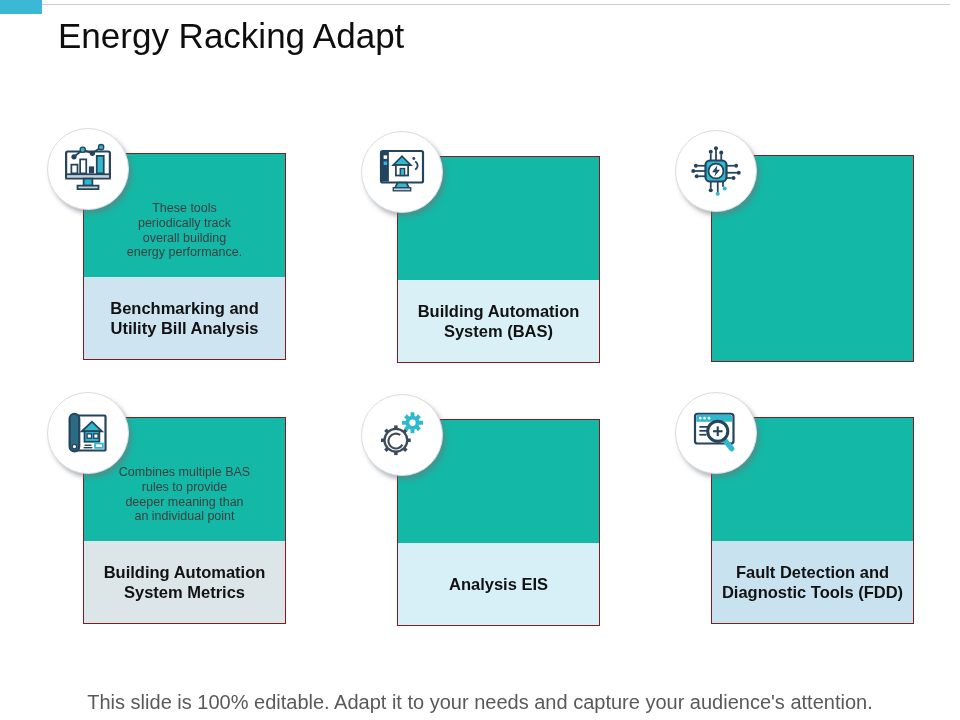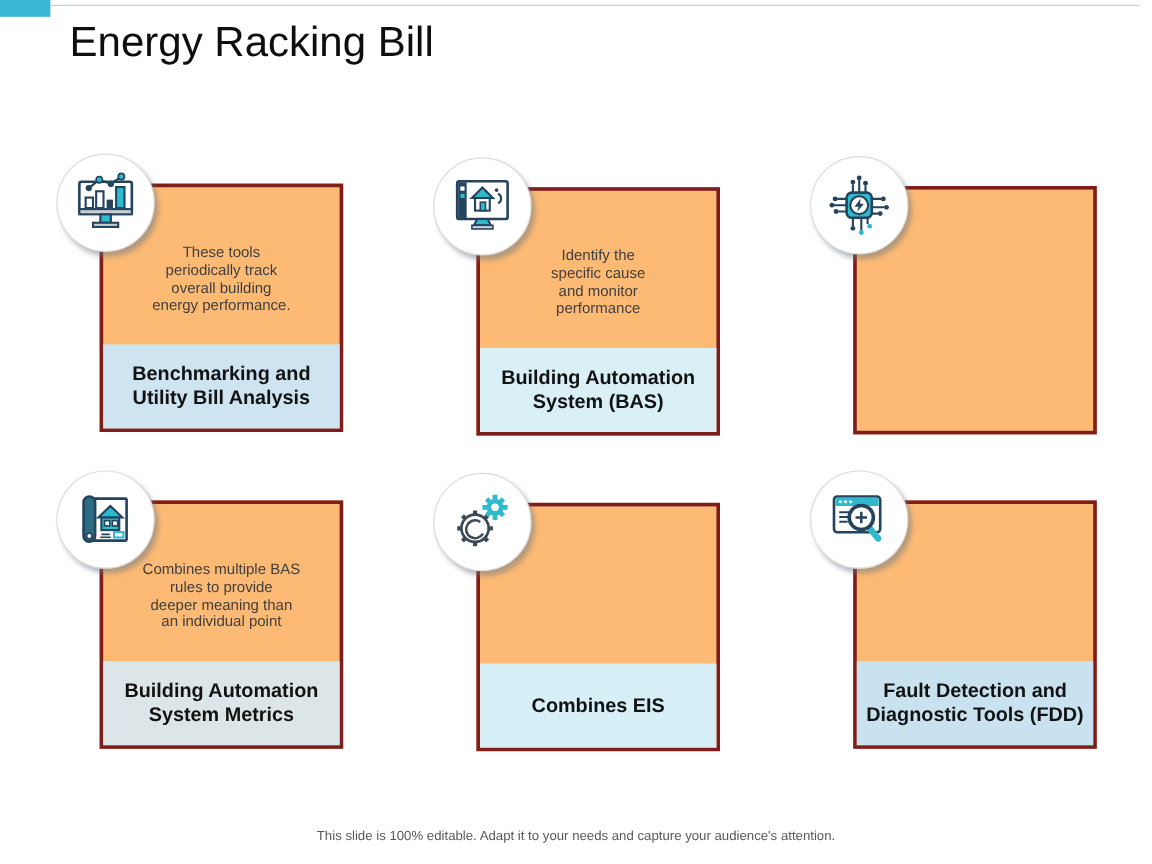--- a/index.html
+++ b/index.html
@@ -3,35 +3,35 @@
 <meta charset="utf-8">
 <style>
   html,body{margin:0;padding:0;background:#fff;}
   .slide{
     position:relative;width:960px;height:720px;overflow:hidden;background:#ffffff;
     font-family:"Liberation Sans", sans-serif;
   }
   .accent-block{position:absolute;left:0;top:0;width:42px;height:14px;background:#3ab8d5;}
   .top-rule{position:absolute;left:42px;top:4px;width:908px;height:1px;background:#c9cdd1;}
   .page-title{position:absolute;left:58px;top:16px;font-size:35px;color:#0e0e0e;letter-spacing:0;}
-  .footer{position:absolute;left:0;top:691px;width:960px;text-align:center;font-size:11px;color:#58595b;}
+  .footer{position:absolute;left:0;top:691px;width:960px;text-align:center;font-size:20px;color:#58595b;}
 
   .card{
-    position:absolute;width:203px;height:207px;background:#fdba74;
-    border:3px solid #7f1d1d;box-sizing:border-box;
+    position:absolute;width:203px;height:207px;background:#14b8a6;
+    border:1px solid #7f1d1d;box-sizing:border-box;
   }
   .c1{left:83px;top:153px}.c2{left:397px;top:156px}.c3{left:711px;top:155px}
   .c4{left:83px;top:417px}.c5{left:397px;top:419px}.c6{left:711px;top:417px}
 
   .card-desc{
     margin:0 auto;padding-top:47px;width:180px;text-align:center;
     font-size:12.5px;line-height:1.18;color:#3f3f3f;white-space:pre-line;
   }
   .card-title{
-    position:absolute;bottom:0;left:0;right:0;height:70px;
+    position:absolute;bottom:0;left:0;right:0;height:82px;
     display:flex;align-items:center;justify-content:center;text-align:center;
     font-weight:bold;font-size:16.5px;line-height:1.22;color:#121212;white-space:pre-line;
   }
 
   .badge{
     position:absolute;width:80px;height:80px;border-radius:50%;background:#ffffff;
     border:1px solid #dadde0;box-shadow:3px 4px 4px rgba(110,120,128,.5);
     display:flex;align-items:center;justify-content:center;z-index:2;
   }
   .b1{left:47px;top:128px}.b2{left:361px;top:131px}.b3{left:675px;top:130px}
@@ -39,54 +39,50 @@
   .badge svg{width:56px;height:56px;display:block;}
 </style>
 </head>
 <body>
 
 <div class="slide">
 
   <div class="accent-block"></div>
   <div class="top-rule"></div>
 
-  <div class="page-title">Energy Racking Bill</div>
+  <div class="page-title">Energy Racking Adapt</div>
 
   <div class="card c1">
     <div class="card-desc">These tools
 periodically track
 overall building
 energy performance.</div>
     <div class="card-title" style="background: rgb(207, 228, 241);">Benchmarking and
 Utility Bill Analysis</div>
   </div>
 
   <div class="card c2">
-    <div class="card-desc">Identify the
-specific cause
-and monitor
-performance</div>
     <div class="card-title" style="background: rgb(218, 240, 247);">Building Automation
 System (BAS)</div>
   </div>
 
   <div class="card c3">
   </div>
 
   <div class="card c4">
     <div class="card-desc">Combines multiple BAS
 rules to provide
 deeper meaning than
 an individual point</div>
     <div class="card-title" style="background: rgb(220, 230, 233);">Building Automation
 System Metrics</div>
   </div>
 
   <div class="card c5">
-    <div class="card-title" style="background: rgb(215, 239, 247);">Combines EIS</div>
+    <div class="card-title" style="background: rgb(215, 239, 247);">Analysis EIS</div>
   </div>
 
   <div class="card c6">
     <div class="card-title" style="background: rgb(201, 226, 240);">Fault Detection and
 Diagnostic Tools (FDD)</div>
   </div>
 
   <div class="badge b1">
     <svg viewBox="0 0 64 64">
       <rect x="7" y="12" width="50" height="30" rx="2" fill="#fff" stroke="#24435c" stroke-width="2.5"></rect>

